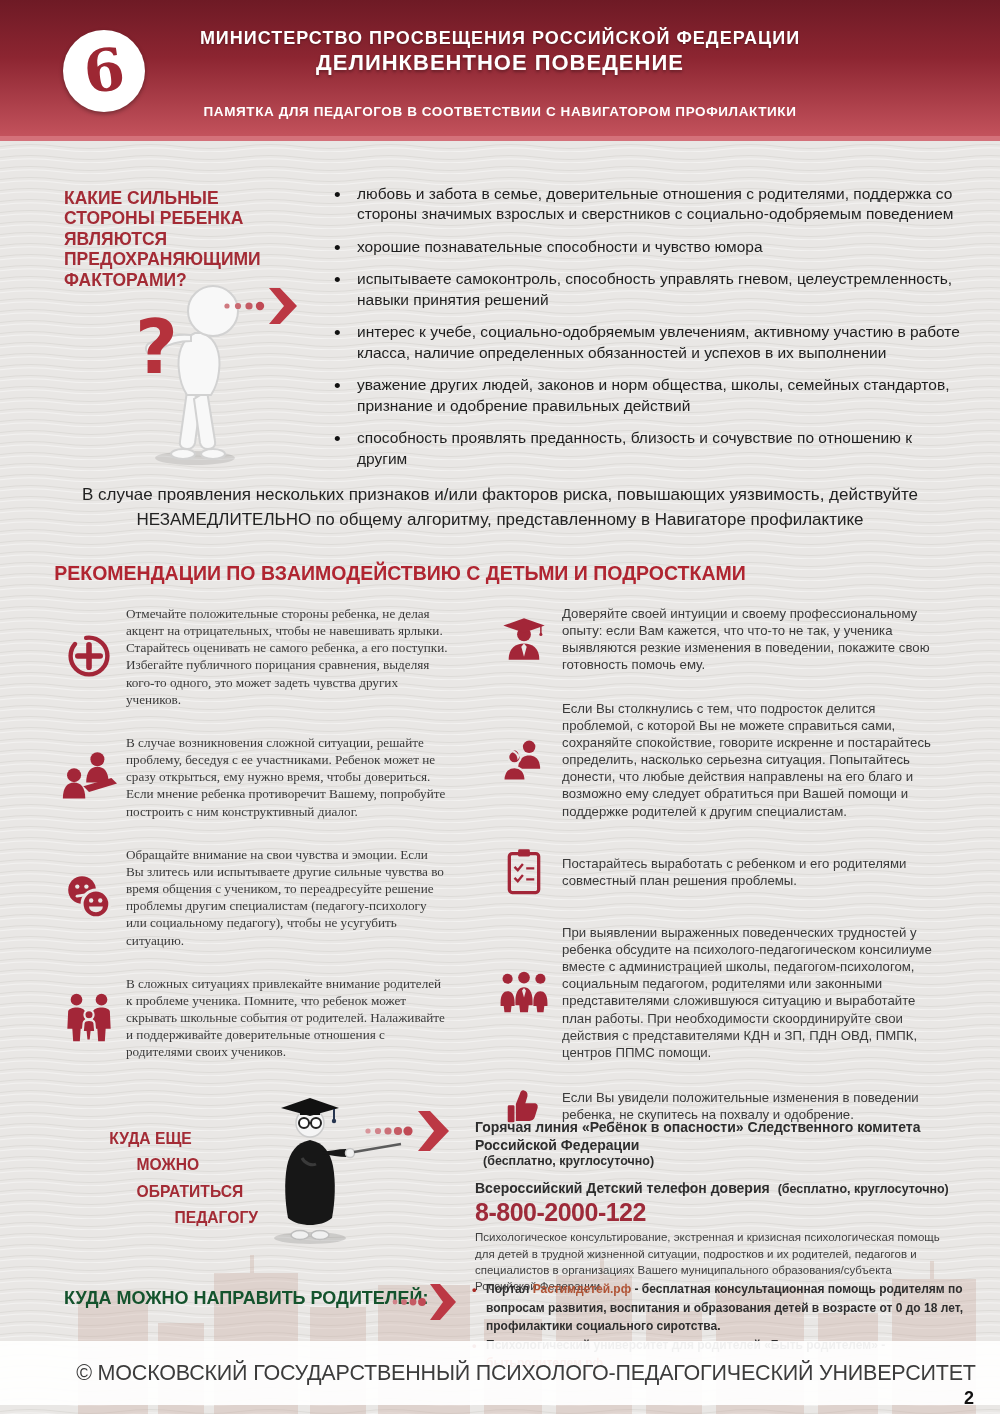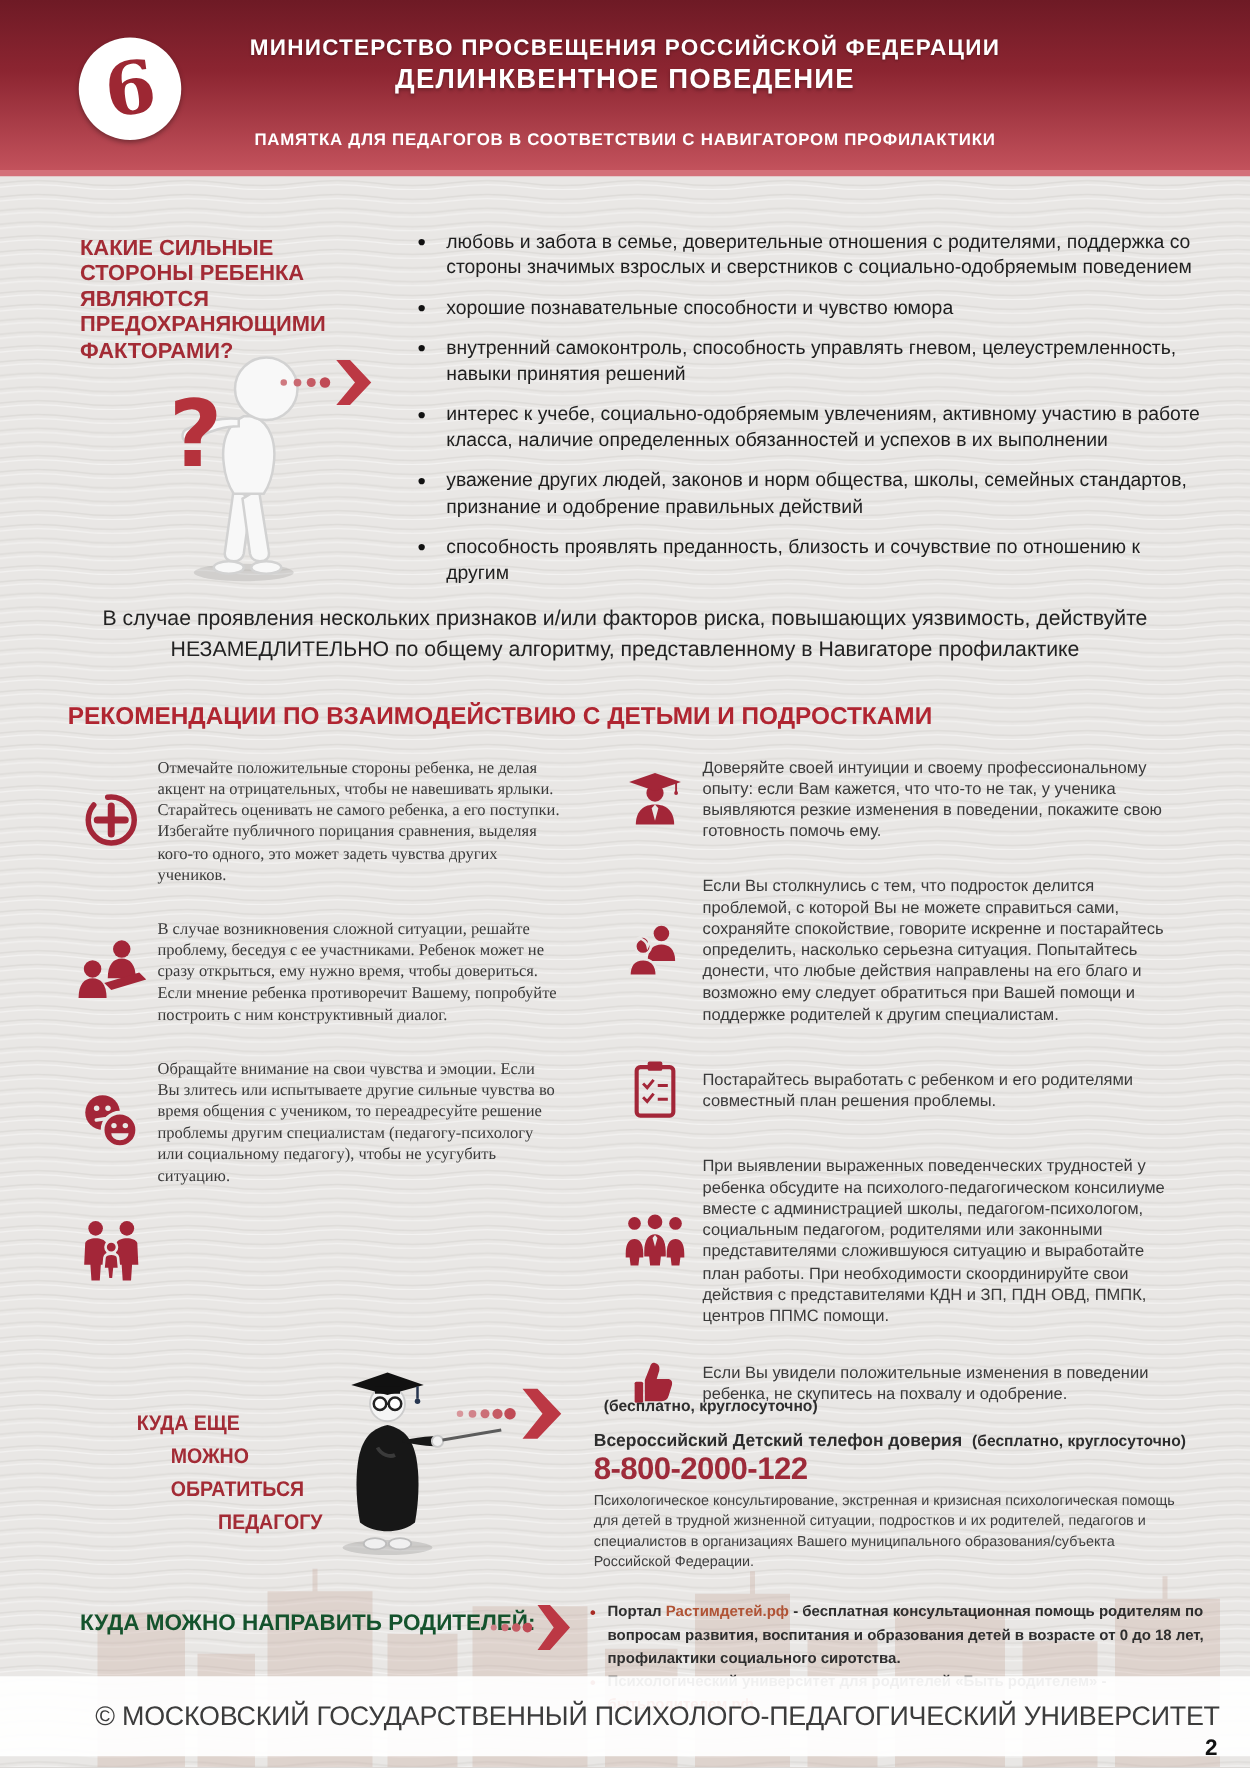--- a/index.html
+++ b/index.html
@@ -140,21 +140,21 @@
     <circle cx="6" cy="22" r="2.6" fill="#cf7a80"></circle>
     <circle cx="17" cy="22" r="3.1" fill="#ca6a72"></circle>
     <circle cx="28" cy="22" r="3.6" fill="#c55b64"></circle>
     <circle cx="39" cy="22" r="4.2" fill="#c04a55"></circle>
     <path d="M48 4 h11 l17 18 l-17 18 h-11 l15-18 z" fill="#bc3844"></path>
   </svg>
 
   <ul class="strength-list">
     <li>любовь и забота в семье, доверительные отношения с родителями, поддержка со стороны значимых взрослых и сверстников с социально-одобряемым поведением</li>
     <li>хорошие познавательные способности и чувство юмора</li>
-    <li>внутренний самоконтроль, способность управлять гневом, целеустремленность, навыки принятия решений</li>
+    <li>испытываете самоконтроль, способность управлять гневом, целеустремленность, навыки принятия решений</li>
     <li>интерес к учебе, социально-одобряемым увлечениям, активному участию в работе класса, наличие определенных обязанностей и успехов в их выполнении</li>
     <li>уважение других людей, законов и норм общества, школы, семейных стандартов, признание и одобрение правильных действий</li>
     <li>способность проявлять преданность, близость и сочувствие по отношению к другим</li>
   </ul>
 
   <div class="notice">В случае проявления нескольких признаков и/или факторов риска, повышающих уязвимость, действуйте НЕЗАМЕДЛИТЕЛЬНО по общему алгоритму, представленному в Навигаторе профилактике</div>
 
   <div class="rec-title">РЕКОМЕНДАЦИИ ПО ВЗАИМОДЕЙСТВИЮ С ДЕТЬМИ И ПОДРОСТКАМИ</div>
 
   <div class="col col-left">
@@ -200,20 +200,21 @@
           <circle cx="15" cy="9" r="7"></circle>
           <circle cx="45" cy="9" r="7"></circle>
           <path d="M4 44 l1-21 c2-6 18-6 20 0 l1 21 h-6 l-1 15 h-8 l-1-15 z"></path>
           <path d="M34 44 l1-21 c2-6 18-6 20 0 l1 21 h-6 l-1 15 h-8 l-1-15 z"></path>
           <g stroke="#e9e7e5" stroke-width="2.5">
             <circle cx="30" cy="27" r="5.5"></circle>
             <path d="M22.5 48 l1-11 c1-5 12-5 13 0 l1 11 h-4.5 l-1 10 h-5 l-1-10 z"></path>
           </g>
         </svg>
       </span>
+      <p class="rec-text">В сложных ситуациях привлекайте внимание родителей к проблеме ученика. Помните, что ребенок может скрывать школьные события от родителей. Налаживайте и поддерживайте доверительные отношения с родителями своих учеников.</p>
     </div>
   </div>
 
   <div class="col col-right">
     <div class="rec-item">
       <span class="rec-icon">
         <svg width="46" height="50" viewBox="0 0 60 58" fill="#A32638">
           <circle cx="30" cy="23" r="9"></circle>
           <polygon points="30,2 57,11.5 30,21 3,11.5"></polygon>
           <path d="M52 12 v10" stroke="#A32638" stroke-width="2"></path>
@@ -304,20 +305,21 @@
   <svg class="arrow2" width="98" height="46" viewBox="0 0 98 46">
     <circle cx="6" cy="23" r="2.6" fill="#d8969b"></circle>
     <circle cx="16" cy="23" r="3.1" fill="#d1838a"></circle>
     <circle cx="26" cy="23" r="3.6" fill="#cb6f77"></circle>
     <circle cx="36" cy="23" r="4.1" fill="#c55b64"></circle>
     <circle cx="46" cy="23" r="4.6" fill="#c04a55"></circle>
     <path d="M56 3 h12 l19 20 l-19 20 h-12 l16-20 z" fill="#bc3844"></path>
   </svg>
 
   <div class="contacts">
+    <div class="c-label">Горячая линия «Ребёнок в опасности» Следственного комитета Российской Федерации</div>
     <div class="c-row">
       <span class="c-note">(бесплатно, круглосуточно)</span>
     </div>
     <div class="c-row c-gap">
       <span class="c-label">Всероссийский Детский телефон доверия</span>
       <span class="c-note">(бесплатно, круглосуточно)</span>
     </div>
     <div class="c-number">8-800-2000-122</div>
     <div class="c-desc">Психологическое консультирование, экстренная и кризисная психологическая помощь для детей в трудной жизненной ситуации, подростков и их родителей, педагогов и специалистов в организациях Вашего муниципального образования/субъекта Российской Федерации.</div>
   </div>

